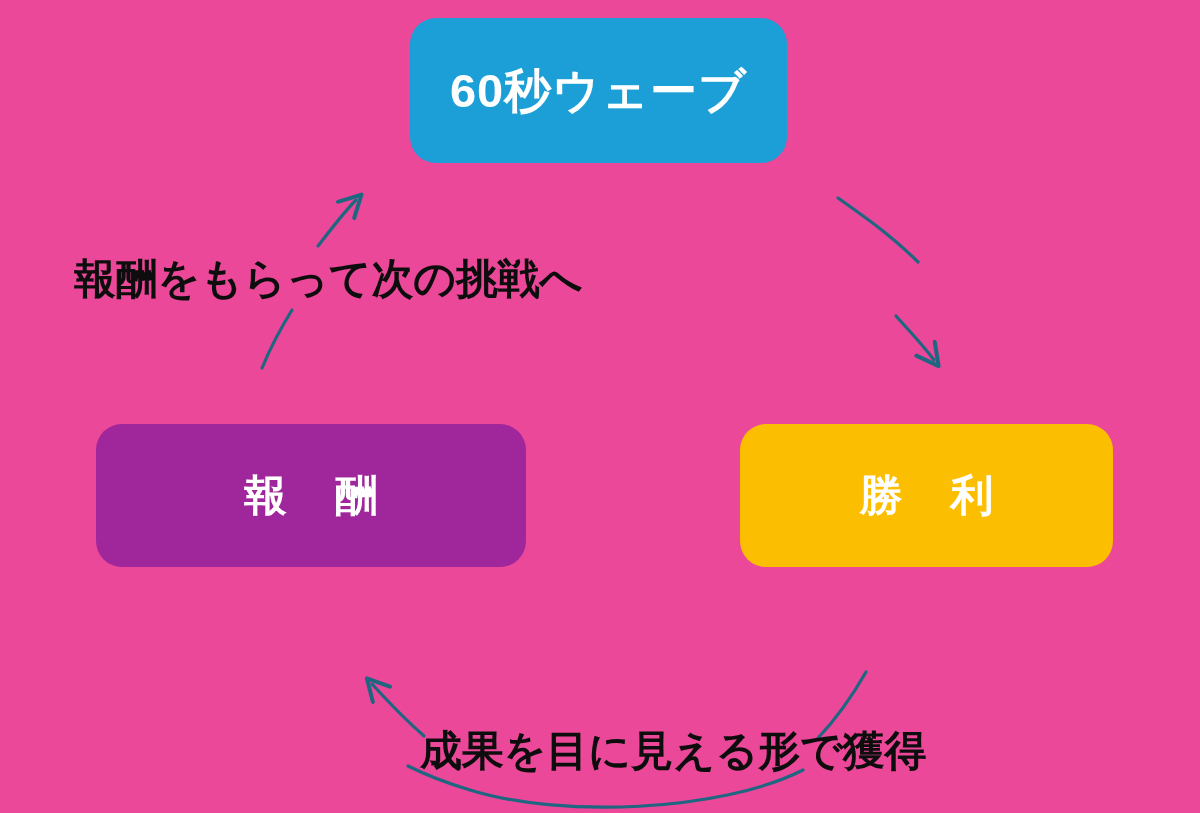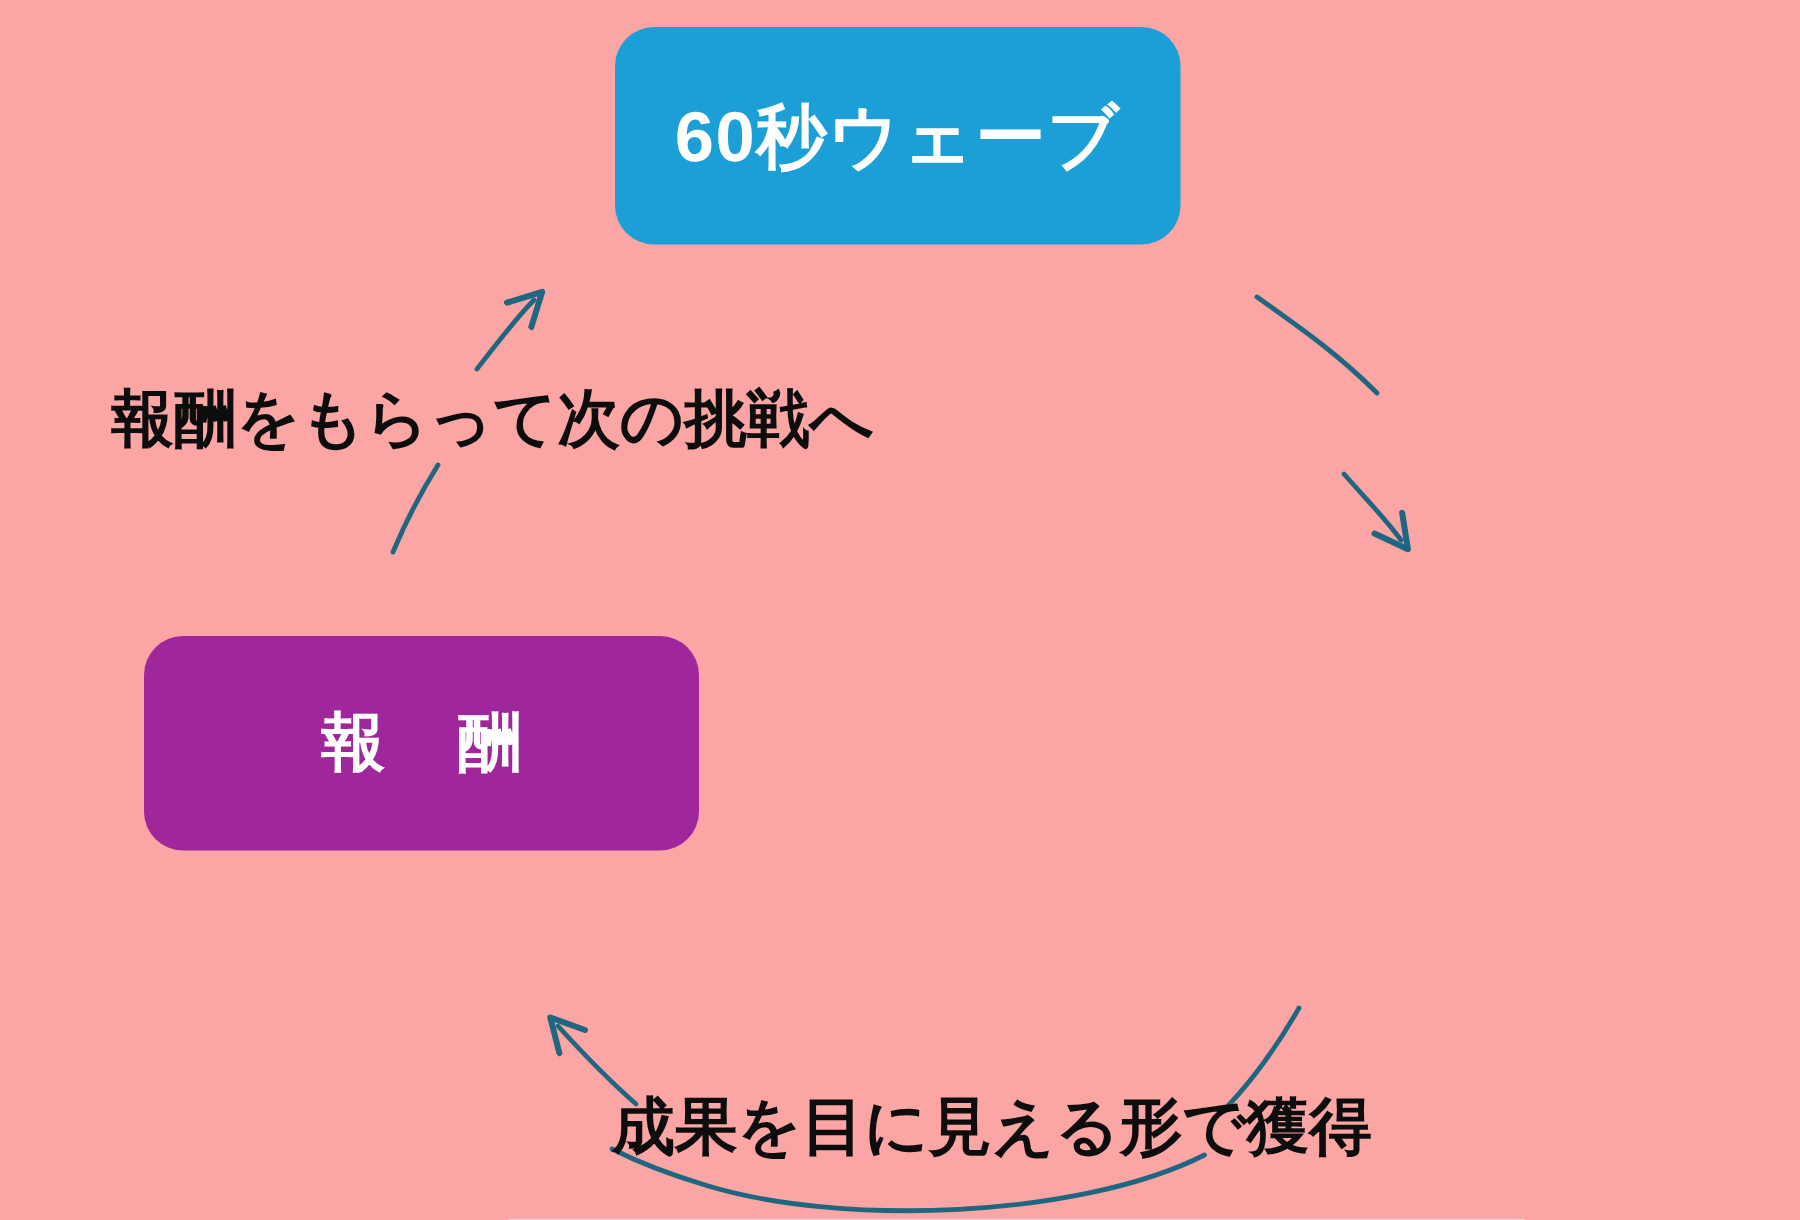--- a/index.html
+++ b/index.html
@@ -7,21 +7,21 @@
     padding: 0;
     background: #ffffff;
   }
   body {
     font-family: "Liberation Sans", "DejaVu Sans", sans-serif;
   }
   #canvas {
     position: relative;
     width: 1200px;
     height: 813px;
-    background: #fca5a5;
+    background: #ec4899;
     overflow: hidden;
   }
   .arrow-layer {
     position: absolute;
     left: 0;
     top: 0;
     width: 1200px;
     height: 813px;
     pointer-events: none;
   }
@@ -42,21 +42,21 @@
     left: 410px;
     top: 18px;
     width: 377px;
     height: 145px;
     background: #1b9fd6;
     font-size: 47px;
   }
   #node-reward {
     left: 96px;
     top: 424px;
-    width: 370px;
+    width: 430px;
     height: 143px;
     background: #a0269b;
     font-size: 43px;
     letter-spacing: 0.42em;
     text-indent: 0.42em;
   }
   #node-victory {
     left: 740px;
     top: 424px;
     width: 373px;
@@ -77,21 +77,21 @@
   }
   #label-left {
     left: 74px;
     top: 255px;
   }
   #label-right {
     left: 668px;
     top: 255px;
   }
   #label-bottom {
-    left: 408px;
+    left: 420px;
     top: 727px;
     text-align: center;
   }
 </style>
 </head>
 <body>
 
 <div id="canvas">
 
   <svg class="arrow-layer" viewBox="0 0 1200 813" xmlns="http://www.w3.org/2000/svg">
@@ -115,19 +115,20 @@
     <g>
       <path d="M262,368 C272,344 282,326 292,310" fill="none" stroke="#1f6680" stroke-width="3.2" stroke-linecap="round"></path>
       <path d="M318,246 C332,228 344,212 356,200" fill="none" stroke="#1f6680" stroke-width="3.2" stroke-linecap="round" marker-end="url(#head-tr)"></path>
     </g>
   </svg>
 
   <div class="node" id="node-wave">60秒ウェーブ</div>
 
   <div class="node" id="node-reward">報 酬</div>
 
+  <div class="node" id="node-victory">勝 利</div>
 
   <div class="edge-label" id="label-left">報酬をもらって次の挑戦へ</div>
 
 
   <div class="edge-label" id="label-bottom">成果を目に見える形で獲得</div>
 
 </div>
 
 </body></html>

